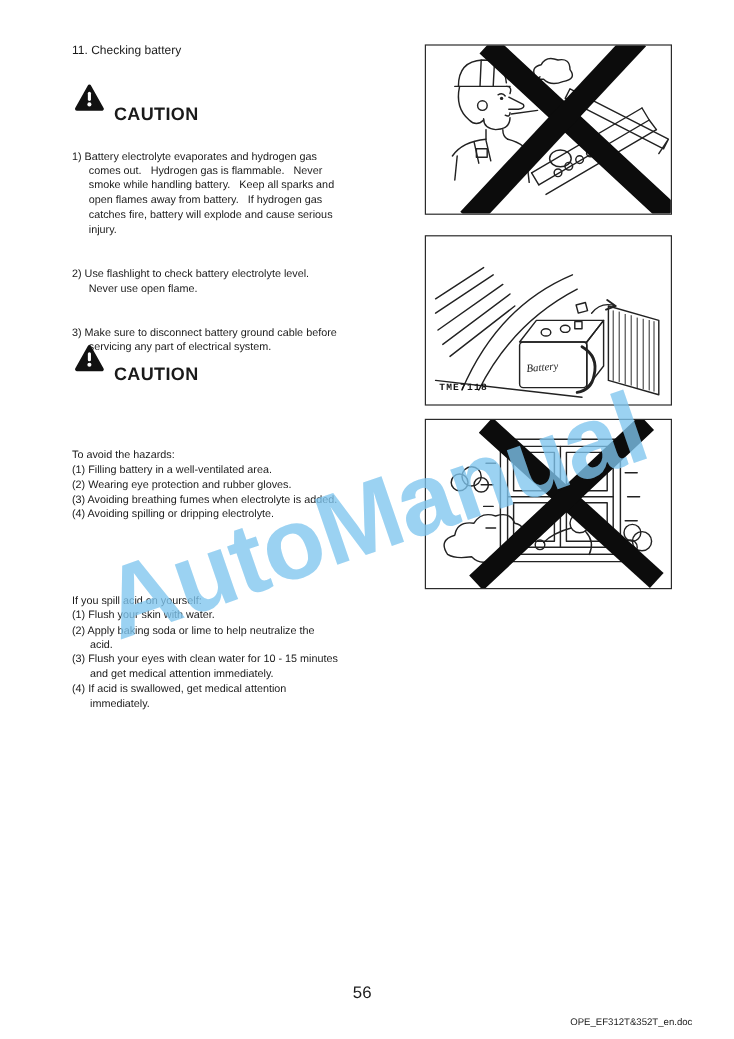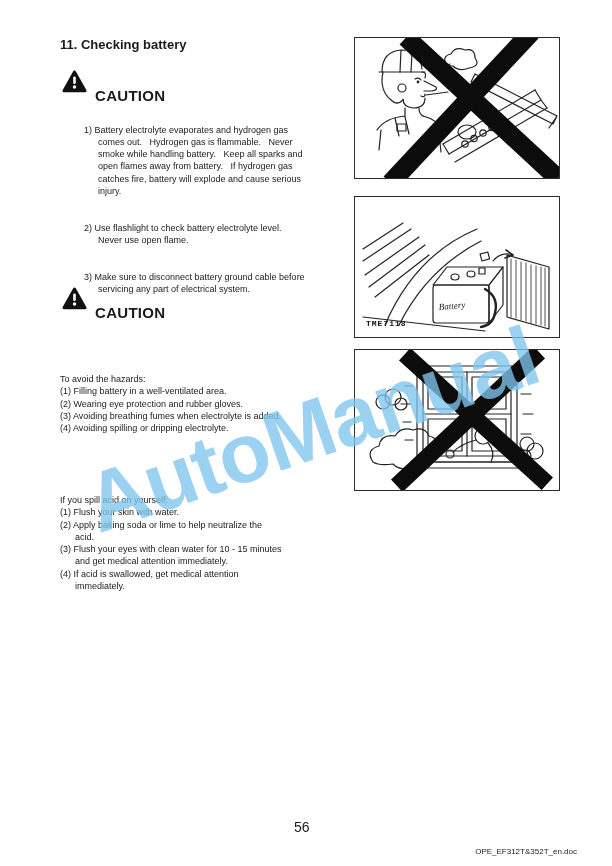--- a/index.html
+++ b/index.html
@@ -1,29 +1,29 @@
 <!DOCTYPE html>
 <html><head>
 <meta charset="utf-8">
 <style>
   html,body{margin:0;padding:0;background:#fff;}
   .page{
     position:relative;width:612px;height:866px;background:#ffffff;
     font-family:"Liberation Sans",sans-serif;color:#1a1a1a;overflow:hidden;
   }
-  .title{position:absolute;left:60px;top:37px;font-size:13px;font-weight:bold;}
+  .title{position:absolute;left:60px;top:37px;font-size:10px;font-weight:normal;}
   .sec-icon{position:absolute;width:25px;height:23px;}
   #caution-icon{left:62px;top:70px;}
   #warning-icon{left:62px;top:287px;}
   .sec-label{position:absolute;font-size:15px;font-weight:bold;letter-spacing:.3px;}
   #caution-label{left:95px;top:87px;}
   #warning-label{left:95px;top:304px;}
   .block{position:absolute;left:60px;width:302px;font-size:9px;line-height:12.3px;
          white-space:pre-wrap;}
-  .hang{padding-left:14px;text-indent:-14px;margin-left:24px;}
+  .hang{padding-left:14px;text-indent:-14px;}
   #caution-list{top:99px;}
   #warning-para{top:315px;}
   #hazards{top:373px;}
   #spill{top:494px;}
   #battery-note{top:600px;}
   .figure{position:absolute;left:354px;width:204px;height:140px;border:1px solid #2b2b2b;
           background:#fff;box-sizing:content-box;}
   #fig1{top:37px;} #fig2{top:196px;} #fig3{top:349px;}
   .figure svg{display:block;width:204px;height:140px;}
   .fig-code{position:absolute;left:11px;bottom:9px;font-family:Liberation Mono, monospace;

